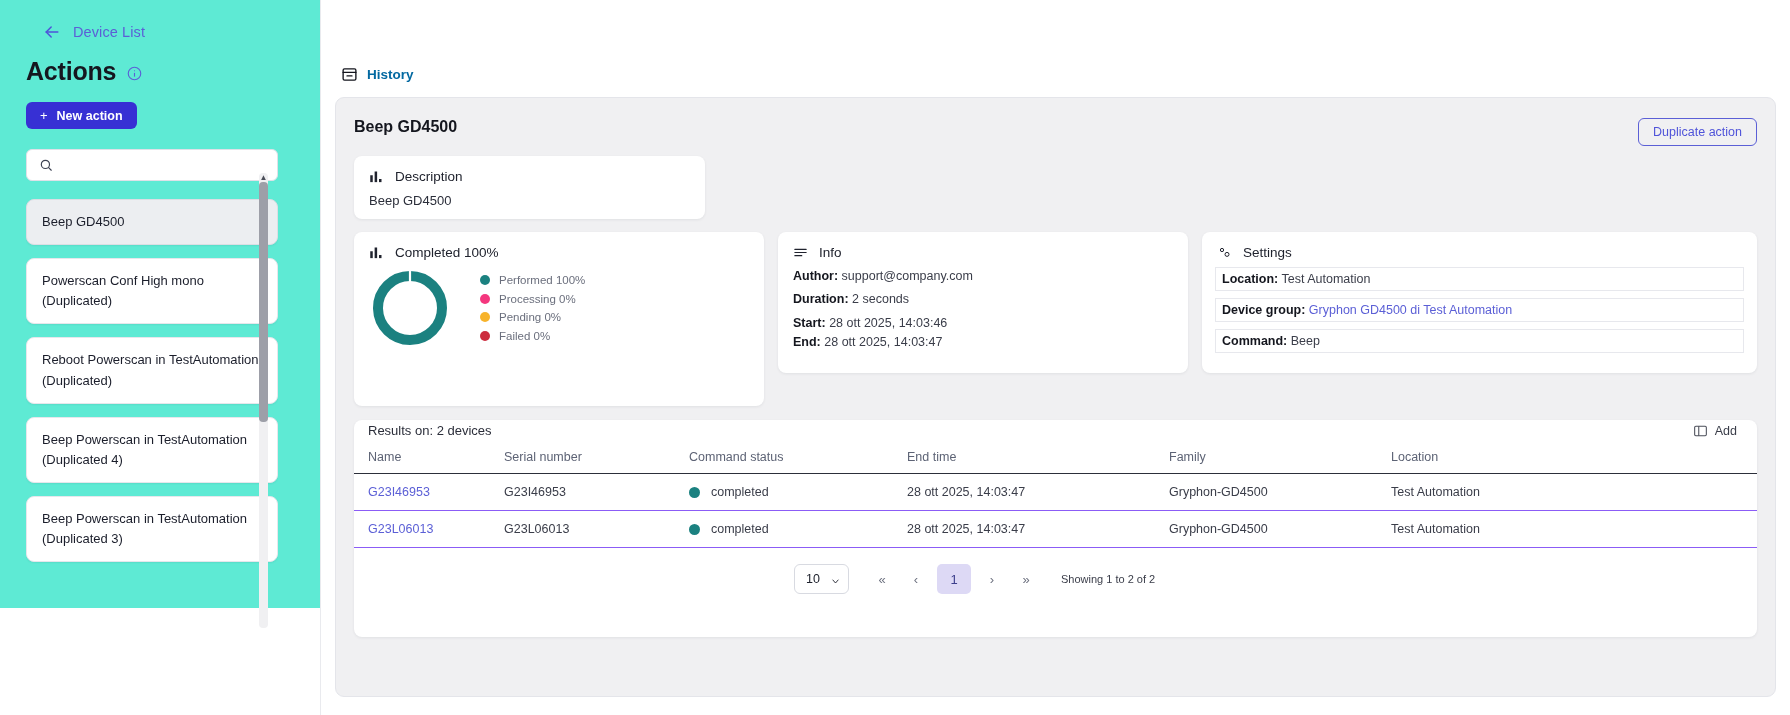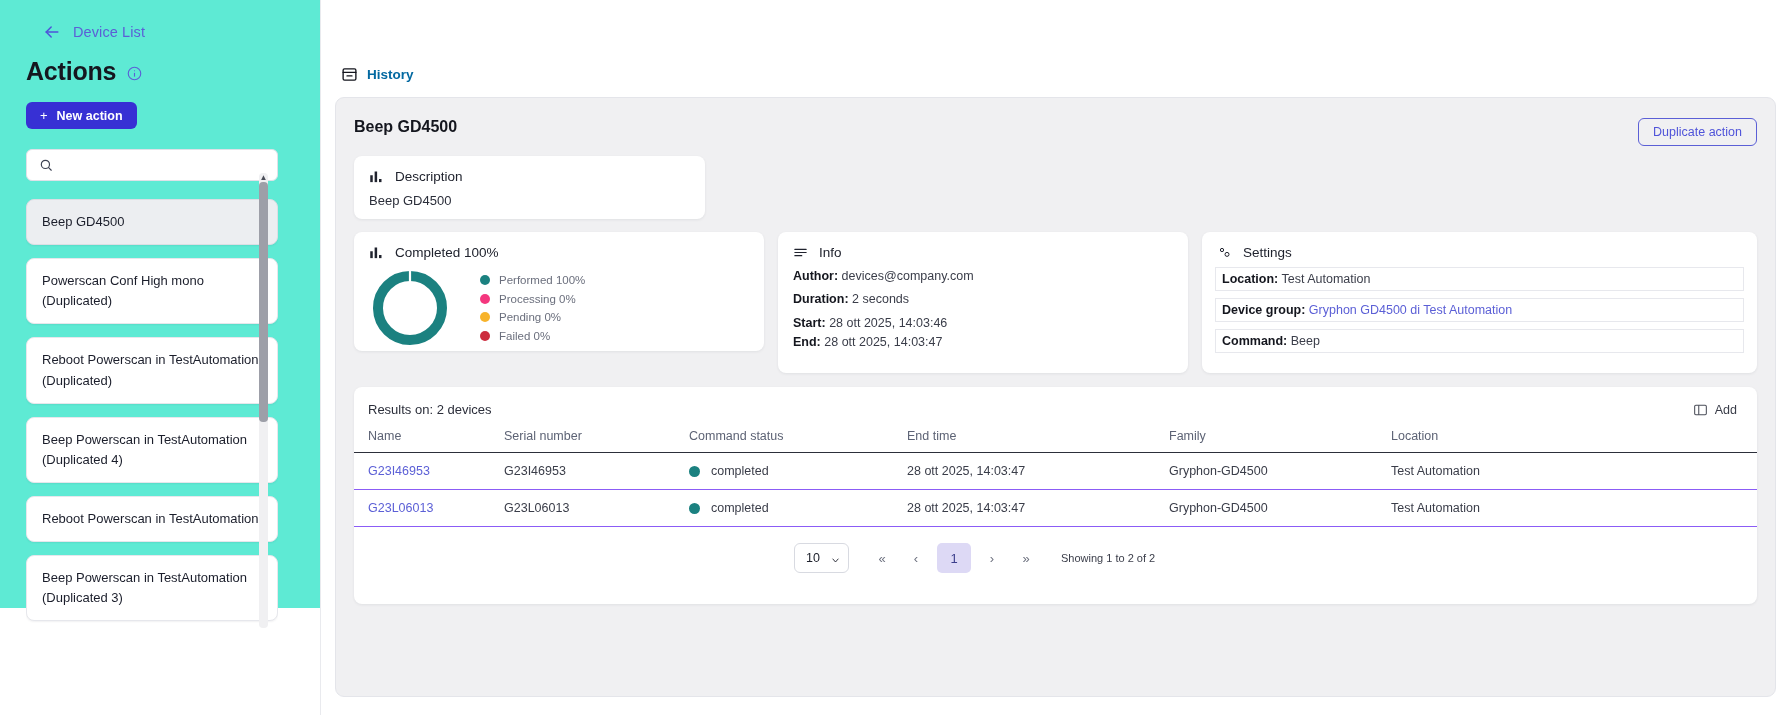--- a/index.html
+++ b/index.html
@@ -156,21 +156,21 @@
   }
   .card-head .ic { width: 15px; height: 15px; color: #20232e; flex: 0 0 auto; }
 
   .desc-card {
     margin: 10px 5px 0 5px;
     width: 351px; height: 63px;
   }
   .desc-text { font-size: 13px; color: #2b2e3a; padding: 9px 15px 0 15px; }
 
   .cards-row { display: flex; gap: 14px; margin: 13px 5px 0 5px; }
-  .chart-card { width: 410px; height: 119px; position: relative; }
+  .chart-card { width: 410px; height: 174px; position: relative; }
   .info-card { width: 410px; height: 141px; }
   .settings-card { flex: 1; height: 141px; }
 
   .donut-wrap { display: flex; align-items: center; padding: 6px 0 0 14px; }
   .donut { width: 84px; height: 84px; flex: 0 0 auto; }
   .legend { margin-left: 28px; display: flex; flex-direction: column; gap: 6.5px; }
   .legend-row { display: flex; align-items: center; gap: 9px; font-size: 11.5px; color: #6b6f7d; }
   .dot { width: 10px; height: 10px; border-radius: 50%; flex: 0 0 auto; }
 
   .kv { font-size: 12.5px; color: #3a3d49; padding: 0 15px; margin-top: 9px; line-height: 1.15; }
@@ -185,21 +185,21 @@
     line-height: 1.45;
     white-space: nowrap; overflow: hidden; text-overflow: ellipsis;
   }
   .setting-line b { color: #14161e; font-weight: bold; }
   .link { color: #5b5fd6; }
 
   .results-card {
     margin: 14px 5px 0 5px;
     background: #fff; border-radius: 8px;
     box-shadow: 0 1px 3px rgba(20,22,40,.07);
-    padding: 12px 0 10px 0;
+    padding: 0 0 10px 0;
     height: 217px;
   }
   .results-top {
     display: flex; align-items: center; justify-content: space-between;
     padding: 3px 20px 0 14px;
   }
   .results-label { font-size: 13px; color: #2b2e3a; }
   .add-btn { display: flex; align-items: center; gap: 7px; font-size: 12.5px; color: #3a3d49; cursor: pointer; }
   .columns-icon { width: 15px; height: 14px; color: #4a4d58; }
 
@@ -283,23 +283,20 @@
         <span>Beep GD4500</span>
       </div>
       <div class="action-item">
         <span>Powerscan Conf High mono (Duplicated)</span>
       </div>
       <div class="action-item">
         <span>Reboot Powerscan in TestAutomation (Duplicated)</span>
       </div>
       <div class="action-item">
         <span>Beep Powerscan in TestAutomation (Duplicated 4)</span>
-      </div>
-      <div class="action-item">
-        <span>Reboot Powerscan in TestAutomation</span>
       </div>
       <div class="action-item">
         <span>Beep Powerscan in TestAutomation (Duplicated 3)</span>
       </div>
     </div>
 
     <div class="scrollbar-track"></div>
     <div class="scroll-arrow-up">▲</div>
     <div class="scrollbar-thumb"></div>
   </aside>
@@ -387,21 +384,21 @@
               <svg viewBox="0 0 24 24" fill="none" stroke="currentColor" stroke-width="1.9" stroke-linecap="round" width="15" height="15">
                 <line x1="3" y1="7" x2="21" y2="7"></line>
                   <line x1="3" y1="12" x2="21" y2="12"></line>
                   <line x1="3" y1="17" x2="14" y2="17"></line>
               </svg>
             </span>
             <span>Info</span>
           </div>
           <div class="kv">
             <b>Author:</b>
-            <span>devices@company.com</span>
+            <span>support@company.com</span>
           </div>
           <div class="kv">
             <b>Duration:</b>
             <span>2 seconds</span>
           </div>
           <div class="kv">
             <b>Start:</b>
             <span>28 ott 2025, 14:03:46</span>
           </div>
           <div class="kv tight">

